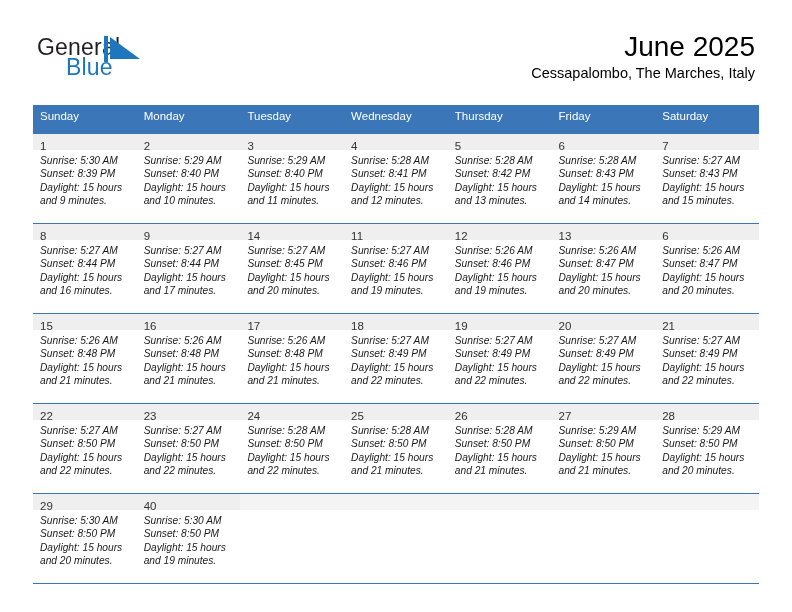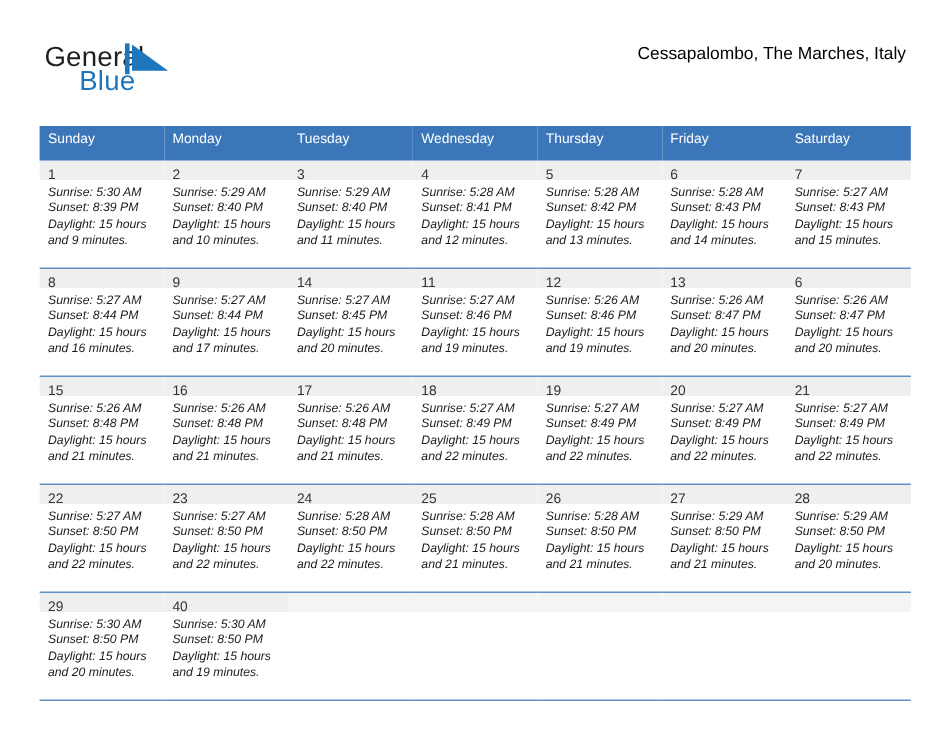--- a/index.html
+++ b/index.html
@@ -71,21 +71,21 @@
     top: 30px;
     text-align: right;
   }
   .cal-title {
     font-size: 28px;
     line-height: 34px;
     color: #000000;
     white-space: nowrap;
   }
   .cal-subtitle {
-    margin-top: 6px;
+    margin-top: 0;
     font-size: 14.5px;
     line-height: 18px;
     color: #000000;
     white-space: nowrap;
   }
 
   
   .calendar {
     position: absolute;
     left: 33px;
@@ -160,20 +160,21 @@
       <div class="brand-mark">
         <svg width="38" height="26" viewBox="0 0 38 26" xmlns="http://www.w3.org/2000/svg">
           <rect x="0" y="0" width="4" height="26" fill="#1e76bd"></rect>
           <polygon points="6,1 36,23 6,23" fill="#1e76bd"></polygon>
         </svg>
       </div>
       <div class="brand-blue">Blue</div>
     </div>
 
     <div class="title-block">
+      <div class="cal-title">June 2025</div>
       <div class="cal-subtitle">Cessapalombo, The Marches, Italy</div>
     </div>
 
   </div>
 
   <div class="calendar">
     <table class="cal">
       <colgroup>
         <col>
           <col>

